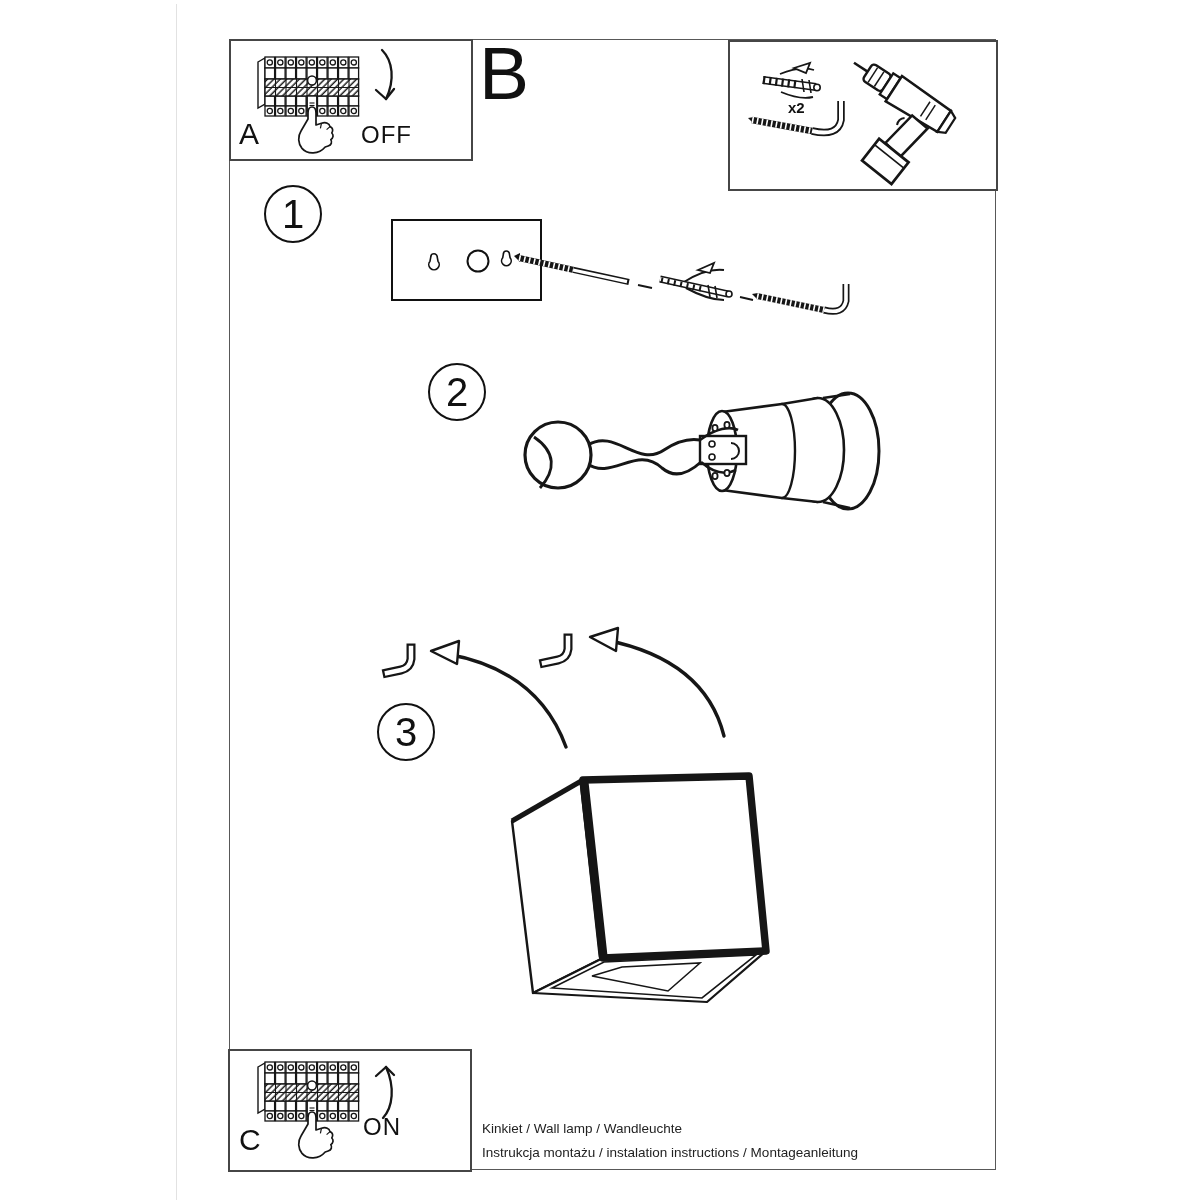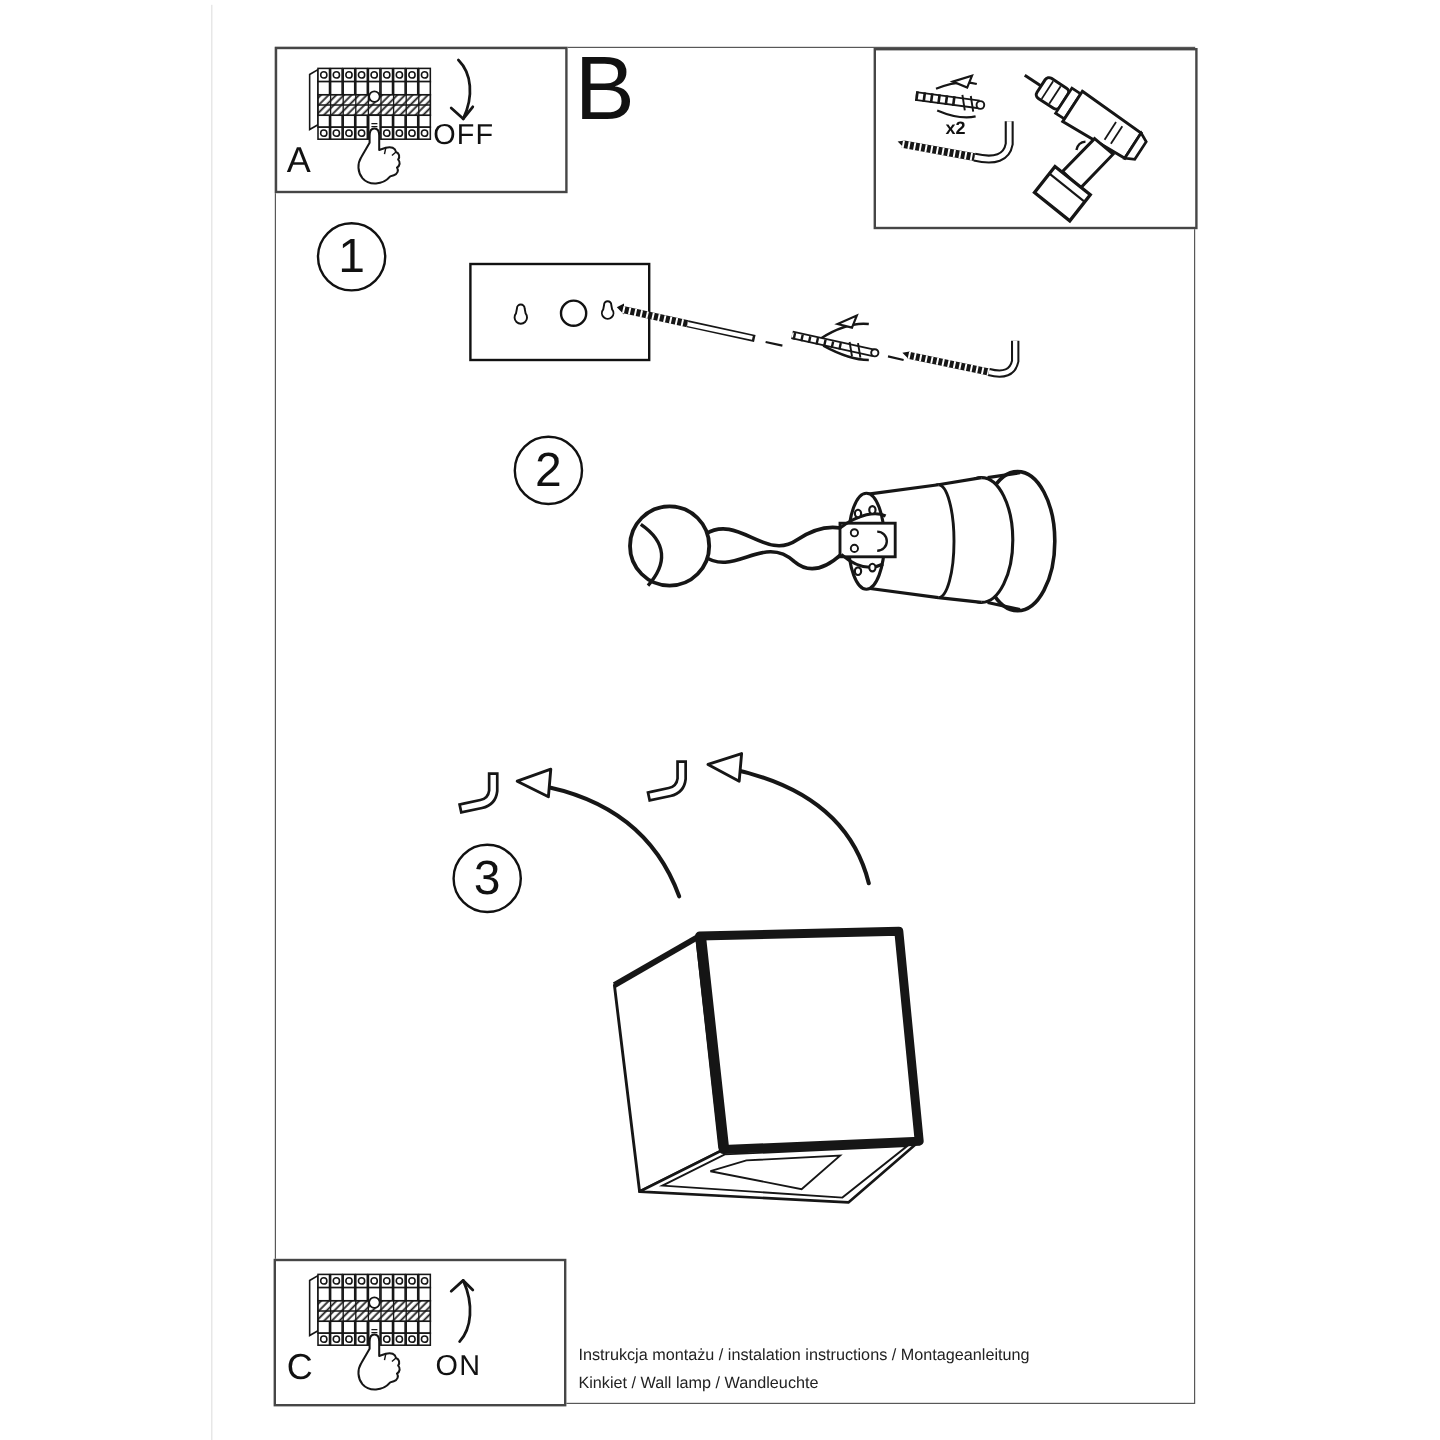--- a/index.html
+++ b/index.html
@@ -88,21 +88,21 @@
   <div class="abs scan-edge"></div>
   <div class="abs main-frame"></div>
 
   <div class="abs box box-a">
     <svg class="abs" style="left:26px;top:14px" width="104" height="100" viewBox="0 0 104 100">
         <use href="#sym-breaker"></use>
       </svg>
     <svg class="abs" style="left:134px;top:6px" width="38" height="64" viewBox="0 0 38 64">
         <use href="#sym-arrow-down"></use>
       </svg>
-    <span class="abs switch-word" style="left:130px;top:60px">OFF</span>
+    <span class="abs switch-word" style="left:130px;top:82px">OFF</span>
     <span class="abs corner-letter" style="left:8px;top:78px">A</span>
   </div>
 
   <span class="abs big-b">B</span>
 
   <div class="abs box box-kit">
     <svg class="abs" style="left:-2px;top:-2px" width="266" height="147" viewBox="728 40 266 147">
       <g>
         <path d="M780,74 Q800,66 814,70" fill="none" stroke="#161616" stroke-width="1.8"></path>
         <path d="M781,92 Q800,100 813,97" fill="none" stroke="#161616" stroke-width="1.8"></path>
@@ -254,22 +254,22 @@
     <line x1="584" y1="782" x2="603" y2="956" stroke="#151515" stroke-width="9" stroke-linecap="round"></line>
   </svg>
 
   <div class="abs box box-c">
     <svg class="abs" style="left:27px;top:9px" width="104" height="100" viewBox="0 0 104 100">
         <use href="#sym-breaker"></use>
       </svg>
     <svg class="abs" style="left:134px;top:6px" width="38" height="64" viewBox="0 0 38 64">
         <use href="#sym-arrow-up"></use>
       </svg>
-    <span class="abs switch-word" style="left:133px;top:76px">ON</span>
+    <span class="abs switch-word" style="left:133px;top:64px">ON</span>
     <span class="abs corner-letter" style="left:9px;top:74px">C</span>
   </div>
 
   <div class="abs footer">
+    <div>Kinkiet / Wall lamp / Wandleuchte</div>
     <div>Instrukcja montażu / instalation instructions / Montageanleitung</div>
-    <div>Kinkiet / Wall lamp / Wandleuchte</div>
   </div>
 
 </div>
 
 </body></html>

